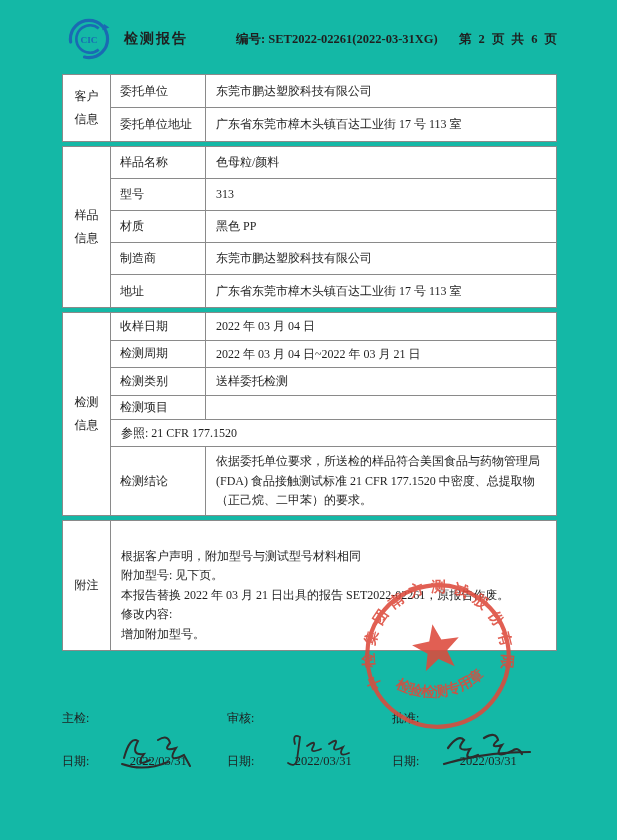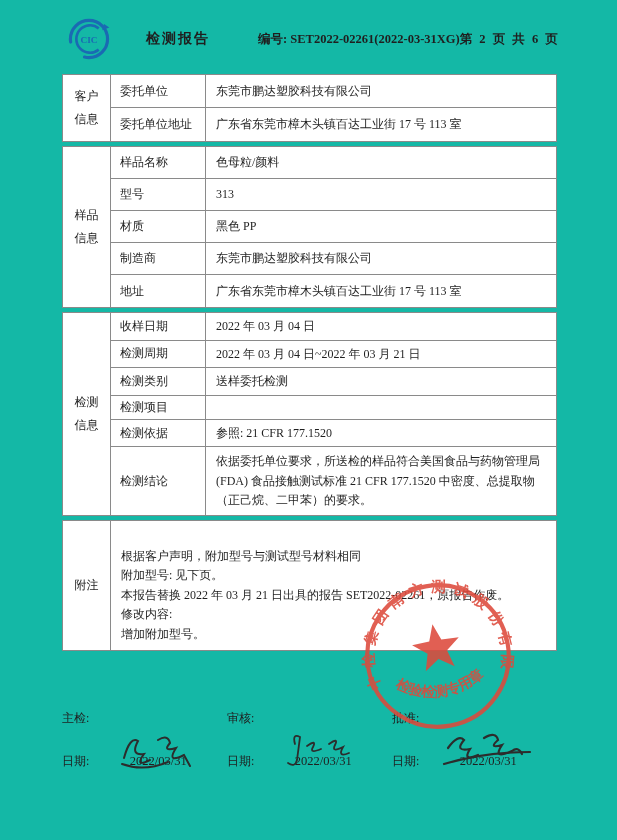--- a/index.html
+++ b/index.html
@@ -3,21 +3,21 @@
 <meta charset="utf-8">
 <style>
   * { box-sizing: border-box; }
   html,body { margin:0; padding:0; background:#ffffff; }
   body { font-family:"Liberation Serif","DejaVu Serif",serif; color:#1f1f1f; }
   .page { position:relative; width:617px; height:840px; background:#14b8a6; overflow:hidden; }
 
   
   .header { display:flex; align-items:center; padding:16px 58px 0 62px; height:62px; }
   .logo { width:54px; height:46px; flex:0 0 auto; }
-  .report-title { font-size:14px; font-weight:bold; margin-left:30px; letter-spacing:2px; white-space:nowrap;text-align:center; }
+  .report-title { font-size:14px; font-weight:bold; margin-left:8px; letter-spacing:2px; white-space:nowrap;text-align:center; }
   .report-no { font-size:12.5px; font-weight:bold; margin-left:48px; white-space:nowrap; }
   .page-info { font-size:12.5px; font-weight:bold; margin-left:auto; white-space:nowrap; letter-spacing:2px; }
 
   
   .content { margin:12px 60px 0 62px; }
   .block { display:flex; border:1px solid #8a8a8a; margin-bottom:4px; background:#fff; }
   .sec-label { width:48px; flex:0 0 48px; border-right:1px solid #8a8a8a;
                display:flex; align-items:center; justify-content:center; text-align:center;
                font-size:12px; line-height:1.9; white-space:pre-line; }
   .rows { flex:1; display:flex; flex-direction:column; }
@@ -119,21 +119,20 @@
           <div class="cell-value">2022 年 03 月 04 日~2022 年 03 月 21 日</div>
         </div>
         <div class="row h27">
           <div class="cell-label">检测类别</div>
           <div class="cell-value">送样委托检测</div>
         </div>
         <div class="row">
           <div class="cell-label">检测项目</div>
         </div>
         <div class="row h27">
-          <div class="cell-label">检测依据</div>
           <div class="cell-value">参照: 21 CFR 177.1520</div>
         </div>
         <div class="row">
           <div class="cell-label">检测结论</div>
           <div class="cell-value" style="line-height:1.6; padding-top:5px; padding-bottom:5px;">依据委托单位要求，所送检的样品符合美国食品与药物管理局 (FDA) 食品接触测试标准 21 CFR 177.1520 中密度、总提取物（正己烷、二甲苯）的要求。</div>
         </div>
       </div>
     </div>
 
     <div class="block">

